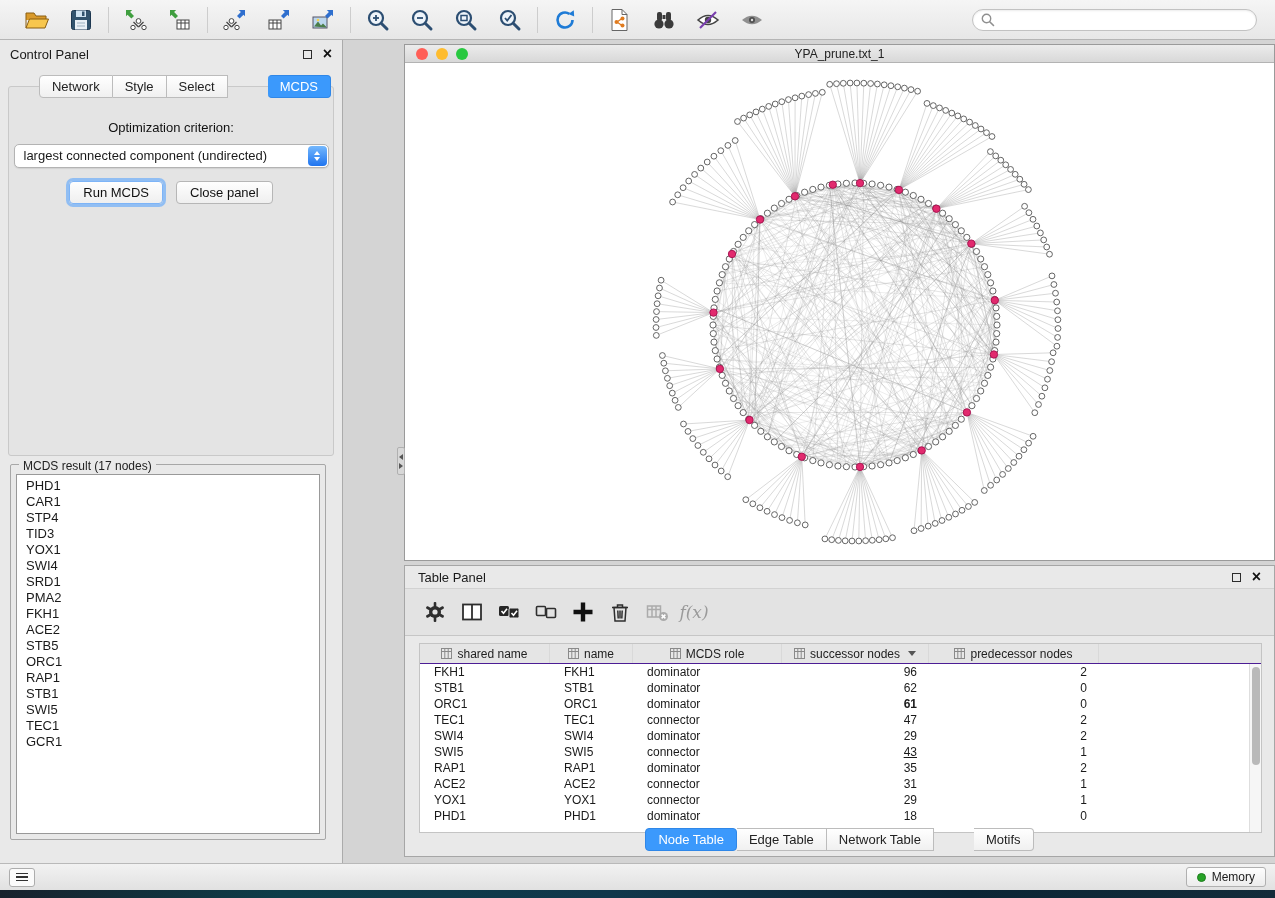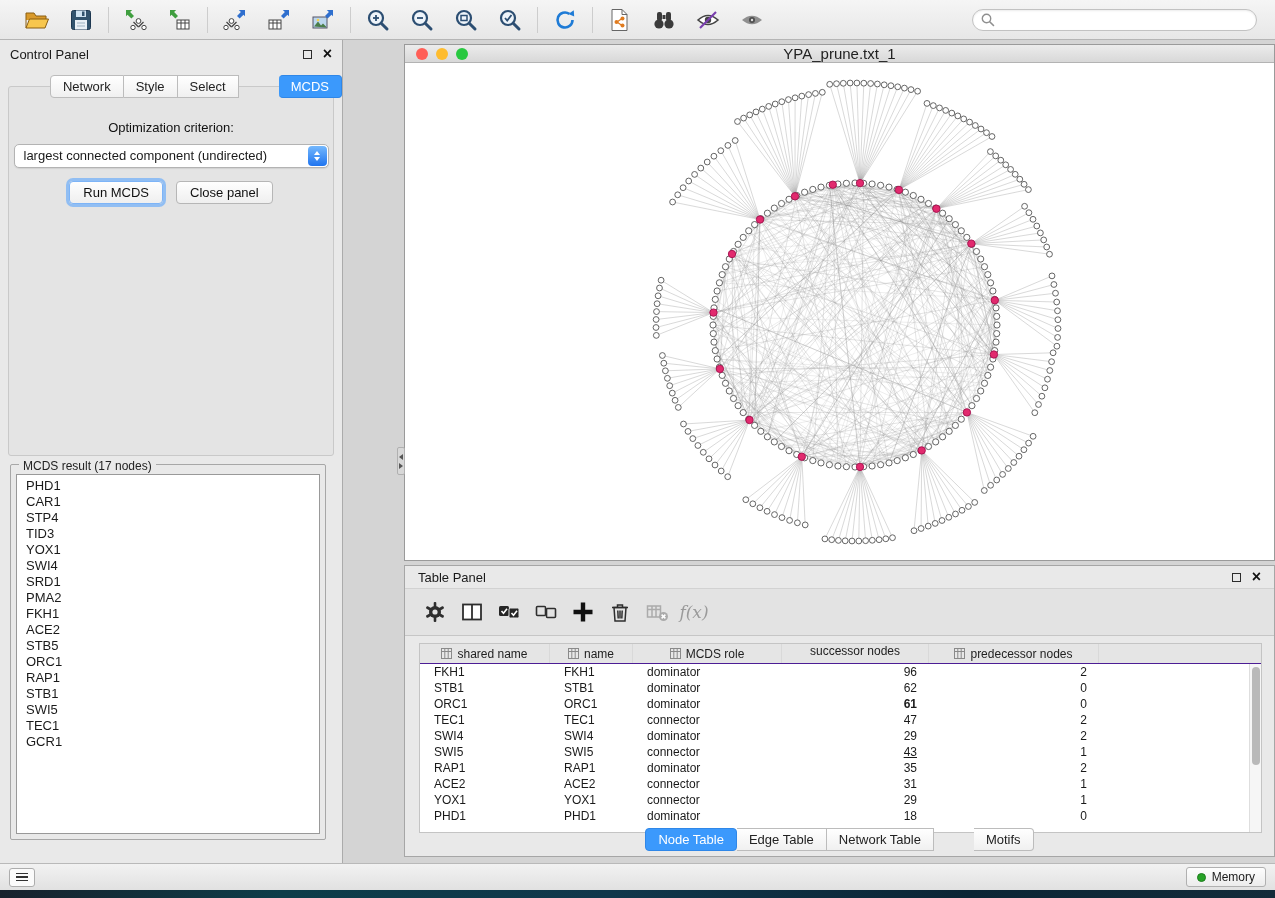--- a/index.html
+++ b/index.html
@@ -21,21 +21,21 @@
   .control-panel{position:absolute;left:0;top:40px;width:343px;height:823px;background:#e9e9e9;border-right:1px solid #ababab;}
   .cp-header{height:28px;display:flex;align-items:center;padding:0 10px;font-size:13px;}
   .win-btns{margin-left:auto;display:flex;gap:11px;align-items:center;}
   .btn-float{width:9px;height:9px;border:1.5px solid #2c2c2c;display:inline-block;}
   .btn-x{font-size:16px;font-weight:bold;color:#111;line-height:12px;}
   .seg{display:flex;}
   .seg .tab{padding:3px 12px;font-size:13px;background:linear-gradient(#ffffff,#f0f0f0);border:1px solid #bcbcbc;border-left-width:0;color:#222;cursor:pointer;white-space:nowrap;}
   .seg .tab:first-child{border-left-width:1px;border-radius:4px 0 0 4px;}
   .seg .tab:last-child{border-radius:0 4px 4px 0;margin-left:40px;}
   .seg .tab.active{background:#3b99fc;color:#fff;border-color:#2f87e8;border-radius:4px;}
-  .cp-tabs-row{position:absolute;top:35px;left:0;width:100%;display:flex;justify-content:flex-end;z-index:2;padding-left:28px;}
+  .cp-tabs-row{position:absolute;top:35px;left:0;width:100%;display:flex;justify-content:center;z-index:2;padding-left:28px;}
   .tab-content{position:absolute;top:46px;left:8px;right:8px;height:370px;background:#e4e4e4;border:1px solid #c9c9c9;border-radius:3px;}
   .opt-label{text-align:center;margin-top:33px;font-size:13px;color:#111;}
   .select{position:relative;width:315px;height:24px;margin:9px auto 0;background:#fff;border:1px solid #b3b3b3;border-radius:5px;font-size:13px;line-height:22px;padding:0 26px 0 9px;box-shadow:0 1px 1px rgba(0,0,0,.08);cursor:pointer;white-space:nowrap;overflow:hidden;}
   .stepper{position:absolute;right:1px;top:1px;width:19px;height:20px;border-radius:4px;background:linear-gradient(#74b8fd,#1f74ef);display:flex;flex-direction:column;align-items:center;justify-content:center;gap:2px;}
   .stepper i{width:0;height:0;border-left:3.5px solid transparent;border-right:3.5px solid transparent;display:block;}
   .stepper .up{border-bottom:4px solid #fff;}
   .stepper .down{border-top:4px solid #fff;}
   .btn-row{display:flex;justify-content:center;gap:13px;margin-top:13px;}
   .pbutton{font-size:13px;padding:3px 13px;background:linear-gradient(#fefefe,#efefef);border:1px solid #b6b6b6;border-radius:4px;cursor:pointer;color:#111;}
   .pbutton.focused{box-shadow:0 0 0 3px rgba(77,159,255,.55);border-color:#7db4f7;}
@@ -46,21 +46,21 @@
   .v-handle{position:absolute;left:397px;top:447px;width:8px;height:28px;background:#d8d8d8;border:1px solid #b0b0b0;border-radius:2px;display:flex;flex-direction:column;align-items:center;justify-content:center;gap:3px;z-index:3;cursor:col-resize;}
   .v-handle i{width:0;height:0;border-top:3px solid transparent;border-bottom:3px solid transparent;display:block;}
   .v-handle .left{border-right:4px solid #555;}
   .v-handle .right{border-left:4px solid #555;}
 
   
   .network-window{position:absolute;left:404px;top:44px;width:871px;height:517px;border:1px solid #9a9a9a;background:#fff;}
   .net-titlebar{height:18px;background:linear-gradient(#ececec,#d8d8d8);border-bottom:1px solid #b3b3b3;display:flex;align-items:center;position:relative;}
   .traffic{display:flex;gap:8px;margin-left:11px;z-index:2;}
   .traffic span{width:12px;height:12px;border-radius:50%;display:inline-block;cursor:pointer;}
-  .net-title{position:absolute;left:0;right:0;text-align:center;font-size:15px;color:#222;}
+  .net-title{position:absolute;left:0;right:0;text-align:center;font-size:12px;color:#222;}
   #net-svg{display:block;}
 
   
   .table-panel{position:absolute;left:404px;top:565px;width:871px;height:292px;background:#e9e9e9;border:1px solid #a6a6a6;}
   .tp-header{height:22px;display:flex;align-items:center;padding:0 13px;font-size:13px;}
   .tp-toolbar{position:absolute;left:0;right:0;top:22px;height:48px;background:#e3e3e3;border-top:1px solid #d2d2d2;border-bottom:1px solid #c6c6c6;display:flex;align-items:center;gap:9px;padding:0 16px;}
   .fx{font-family:"DejaVu Serif","Liberation Serif",serif;font-style:italic;color:#9a9a9a;font-size:17px;}
   .table-wrap{position:absolute;left:14px;right:12px;top:77px;height:190px;background:#fff;border:1px solid #c4c4c4;}
   .thead{display:flex;height:20px;background:#e5e5e5;border-bottom:1px solid #4c1d95;}
   .th{display:flex;align-items:center;justify-content:center;gap:5px;font-size:12px;color:#222;border-right:1px solid #d9d9d9;position:relative;cursor:pointer;overflow:hidden;white-space:nowrap;}
@@ -1282,21 +1282,21 @@
                 <rect x="0.5" y="0.5" width="10" height="10"></rect>
               </g>
               <g stroke="#8a8a8a">
                 <line x1="0.5" y1="3.5" x2="10.5" y2="3.5"></line>
                 <line x1="3.8" y1="0.5" x2="3.8" y2="10.5"></line>
                 <line x1="7.2" y1="0.5" x2="7.2" y2="10.5"></line>
               </g>
             </svg>
             <span>MCDS role</span>
           </div>
-          <div class="th" style="width: 147px; flex-direction: column;">
+          <div class="th" style="width: 147px;">
             <svg width="11" height="11" viewBox="0 0 11 11">
               <g fill="#e8e8e8" stroke="#8a8a8a">
                 <rect x="0.5" y="0.5" width="10" height="10"></rect>
               </g>
               <g stroke="#8a8a8a">
                 <line x1="0.5" y1="3.5" x2="10.5" y2="3.5"></line>
                 <line x1="3.8" y1="0.5" x2="3.8" y2="10.5"></line>
                 <line x1="7.2" y1="0.5" x2="7.2" y2="10.5"></line>
               </g>
             </svg>

